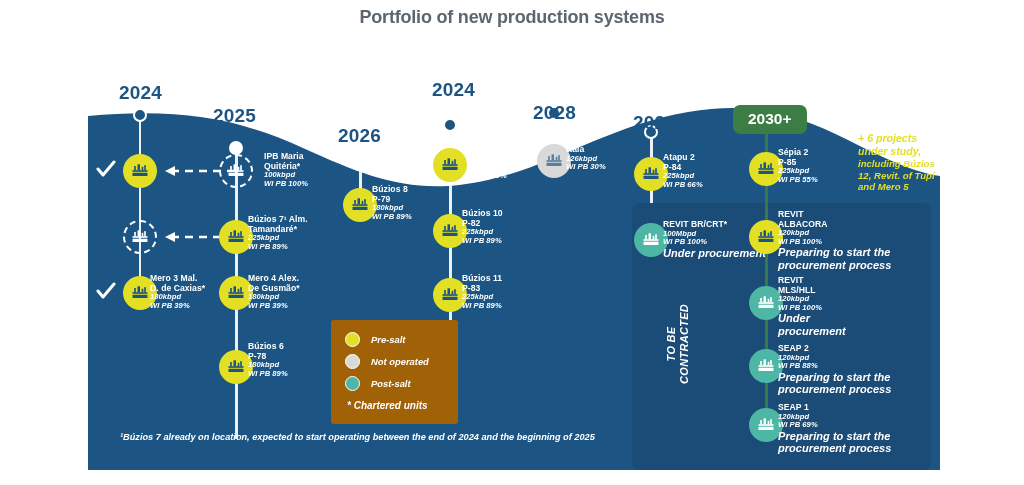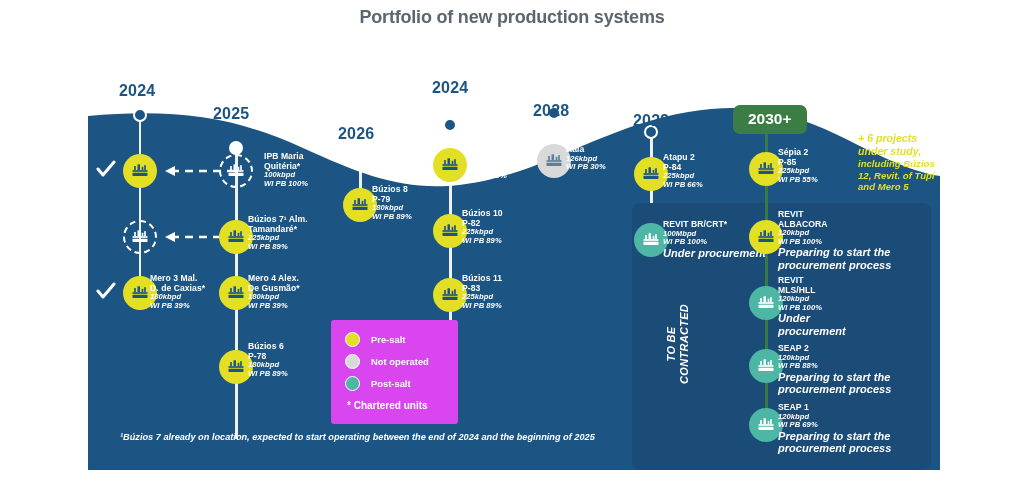--- a/index.html
+++ b/index.html
@@ -23,21 +23,21 @@
   .canvas {
     position: absolute; left: 88px; top: 96px;
     width: 852px; height: 374px;
     overflow: hidden;
   }
   .wave-svg { position: absolute; left: 0; top: 0; }
 
   
   .year {
     position: absolute;
-    font-size: 16px; font-weight: bold; color: #1c5584;
+    font-size: 19px; font-weight: bold; color: #1c5584;
     letter-spacing: 0.2px; white-space: nowrap;
   }
   .year-badge {
     position: absolute;
     background: #3b7d44; color: #ffffff;
     font-size: 15.5px; font-weight: bold;
     padding: 5px 15px 6px 15px; border-radius: 7px;
     white-space: nowrap;
   }
 
@@ -95,22 +95,23 @@
     position: absolute;
     color: #ffffff; font-size: 11px; font-weight: bold; font-style: italic;
     letter-spacing: .3px; line-height: 1.18; text-align: center;
     transform: rotate(-90deg); transform-origin: center center;
     white-space: nowrap;
   }
 
   
   .legend {
     position: absolute;
-    background: #d946ef; border-radius: 3px;
+    background: #a16207; border-radius: 3px;
     padding: 12px 14px 13px 14px;
+    font-style: italic;
   }
   .legend-row { display: flex; align-items: center; margin-bottom: 7px; }
   .legend-dot {
     width: 15px; height: 15px; border-radius: 50%;
     border: 1.6px solid #ffffff; margin-right: 11px; flex: none;
   }
   .legend-label { color: #ffffff; font-size: 9.4px; font-weight: bold; }
   .legend-foot {
     color: #ffffff; font-size: 10px; font-weight: bold;
     margin-top: 9px; margin-left: 2px;

